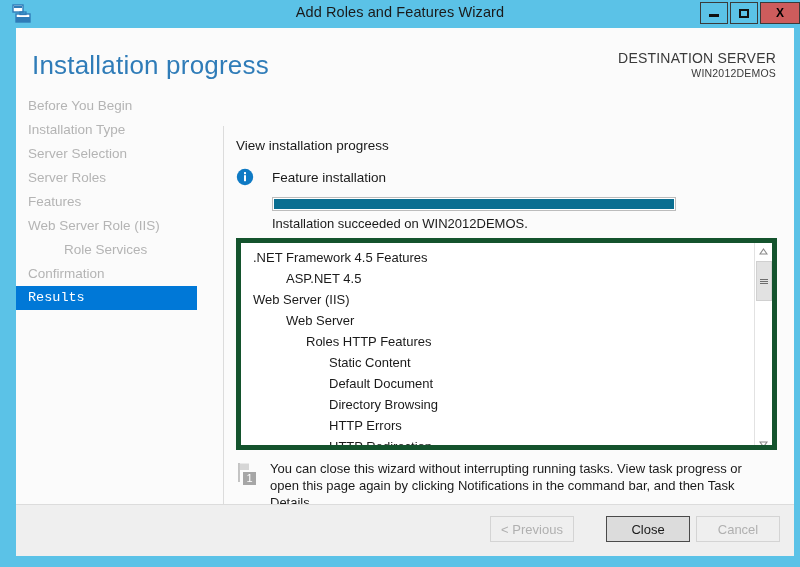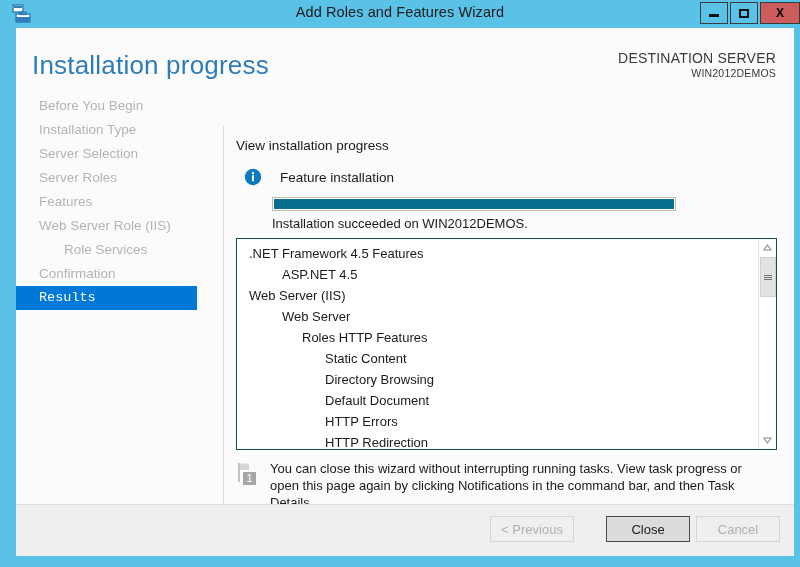--- a/index.html
+++ b/index.html
@@ -129,21 +129,21 @@
   
   .sidebar {
     position: absolute;
     left: 0;
     top: 66px;
     width: 191px;
   }
   .nav-item {
     height: 24px;
     line-height: 24px;
-    padding-left: 23px;
+    padding-left: 12px;
     font-size: 13.5px;
     color: #b4b4b4;
     white-space: nowrap;
     cursor: default;
     box-sizing: border-box;
     margin-right: 10px;
   }
   .nav-item.sub {
     padding-left: 48px;
   }
@@ -169,21 +169,21 @@
   }
   .content-heading {
     position: absolute;
     left: 16px;
     top: 44px;
     font-size: 13.5px;
     color: #1a1a1a;
   }
   .feature-row {
     position: absolute;
-    left: 24px;
+    left: 16px;
     top: 74px;
     display: flex;
     align-items: center;
   }
   .info-icon {
     width: 18px;
     height: 18px;
     flex: none;
   }
   .feature-label {
@@ -213,21 +213,21 @@
     font-size: 13px;
     color: #1a1a1a;
   }
   
   .listbox {
     position: absolute;
     left: 16px;
     top: 144px;
     width: 541px;
     height: 212px;
-    border: 1px solid #14532d;
+    border: 5px solid #14532d;
     background: #ffffff;
     box-sizing: border-box;
     overflow: hidden;
   }
   .list-items {
     position: absolute;
     left: 0; top: 0;
     width: 521px;
     padding-top: 4px;
     box-sizing: border-box;
@@ -428,22 +428,22 @@
       <div class="progress-text">Installation succeeded on WIN2012DEMOS.</div>
 
       <div class="listbox">
         <div class="list-items">
           <div class="list-item lvl0">.NET Framework 4.5 Features</div>
           <div class="list-item lvl1">ASP.NET 4.5</div>
           <div class="list-item lvl0">Web Server (IIS)</div>
           <div class="list-item lvl1">Web Server</div>
           <div class="list-item lvl2">Roles HTTP Features</div>
           <div class="list-item lvl3">Static Content</div>
+          <div class="list-item lvl3">Default Document</div>
           <div class="list-item lvl3">Directory Browsing</div>
-          <div class="list-item lvl3">Default Document</div>
           <div class="list-item lvl3">HTTP Errors</div>
           <div class="list-item lvl3">HTTP Redirection</div>
 
         </div>
         <div class="scrollbar">
           <div class="sb-arrow">
             <svg width="9" height="7" viewBox="0 0 9 7">
                 <path d="M4.5 1 L8 6 L1 6 Z" fill="none" stroke="#8a8a8a" stroke-width="1.1"></path>
               </svg>
           </div>

